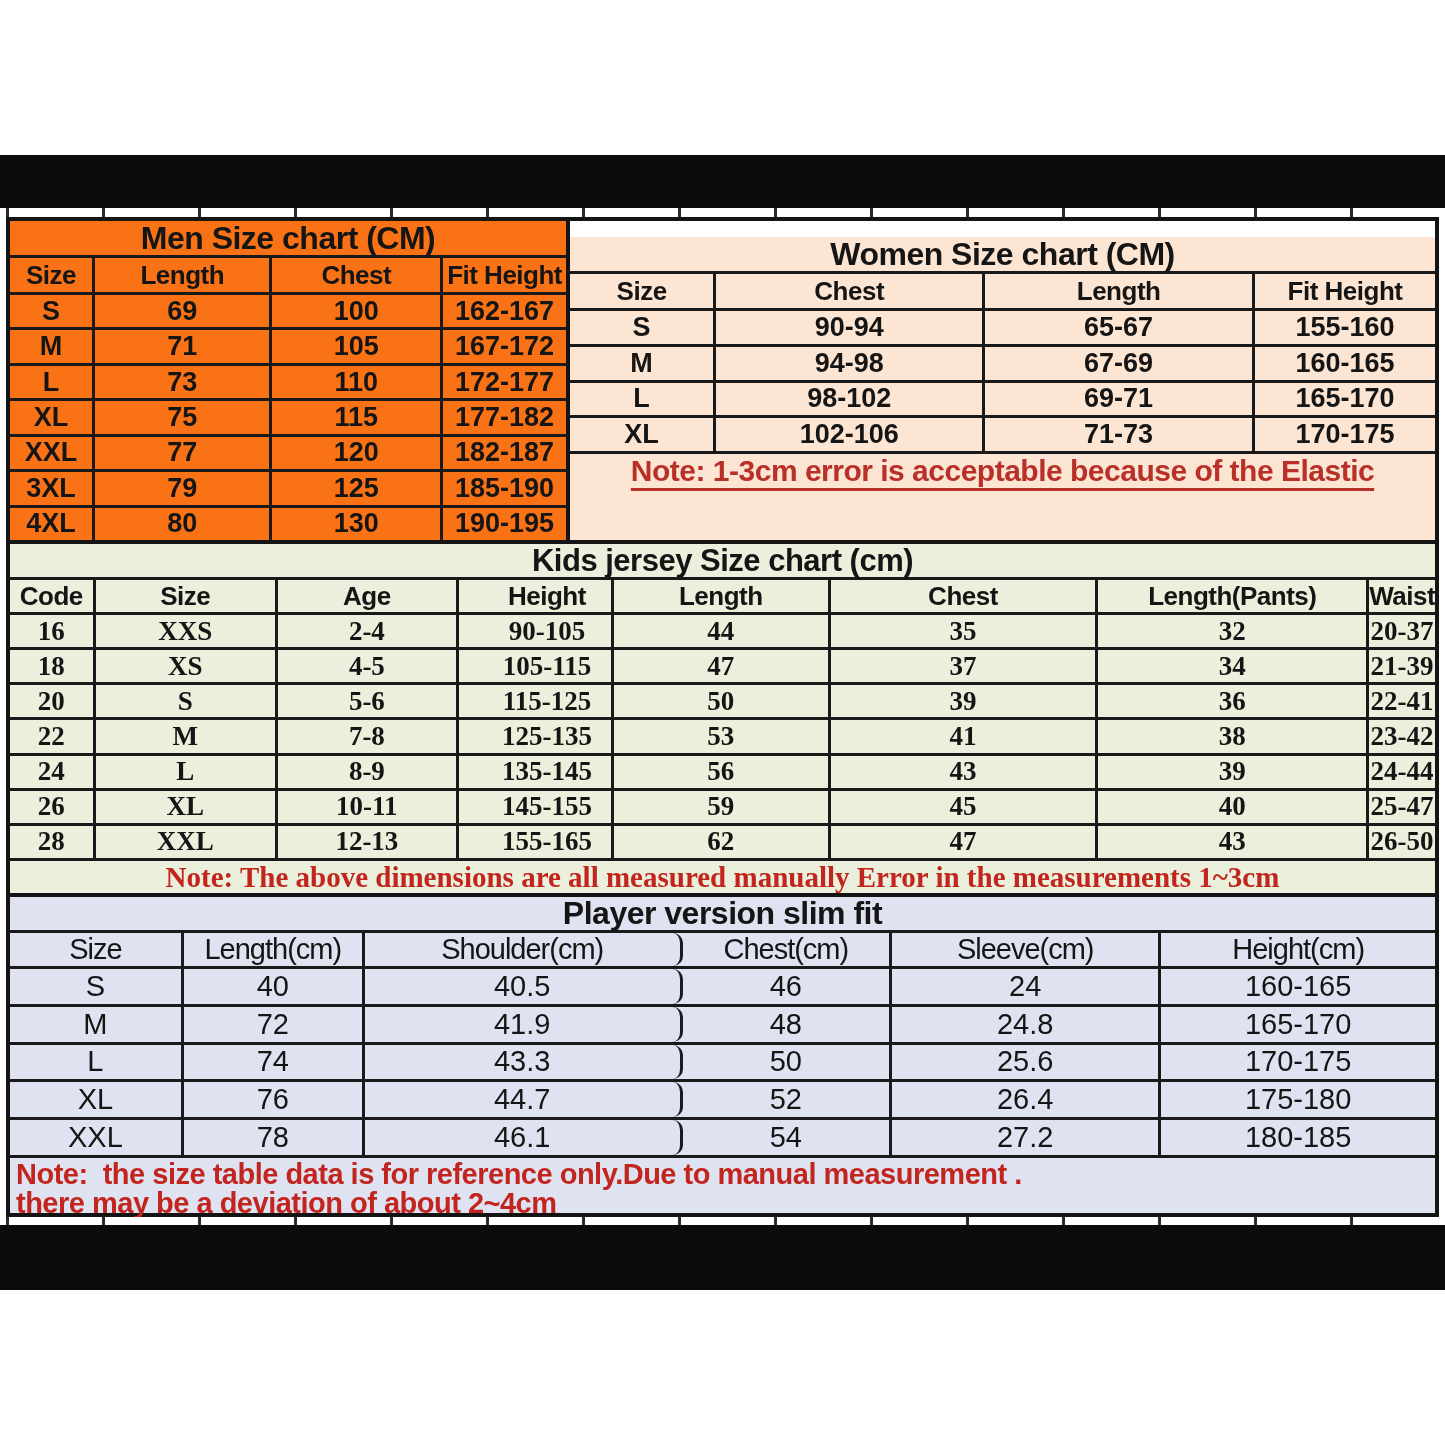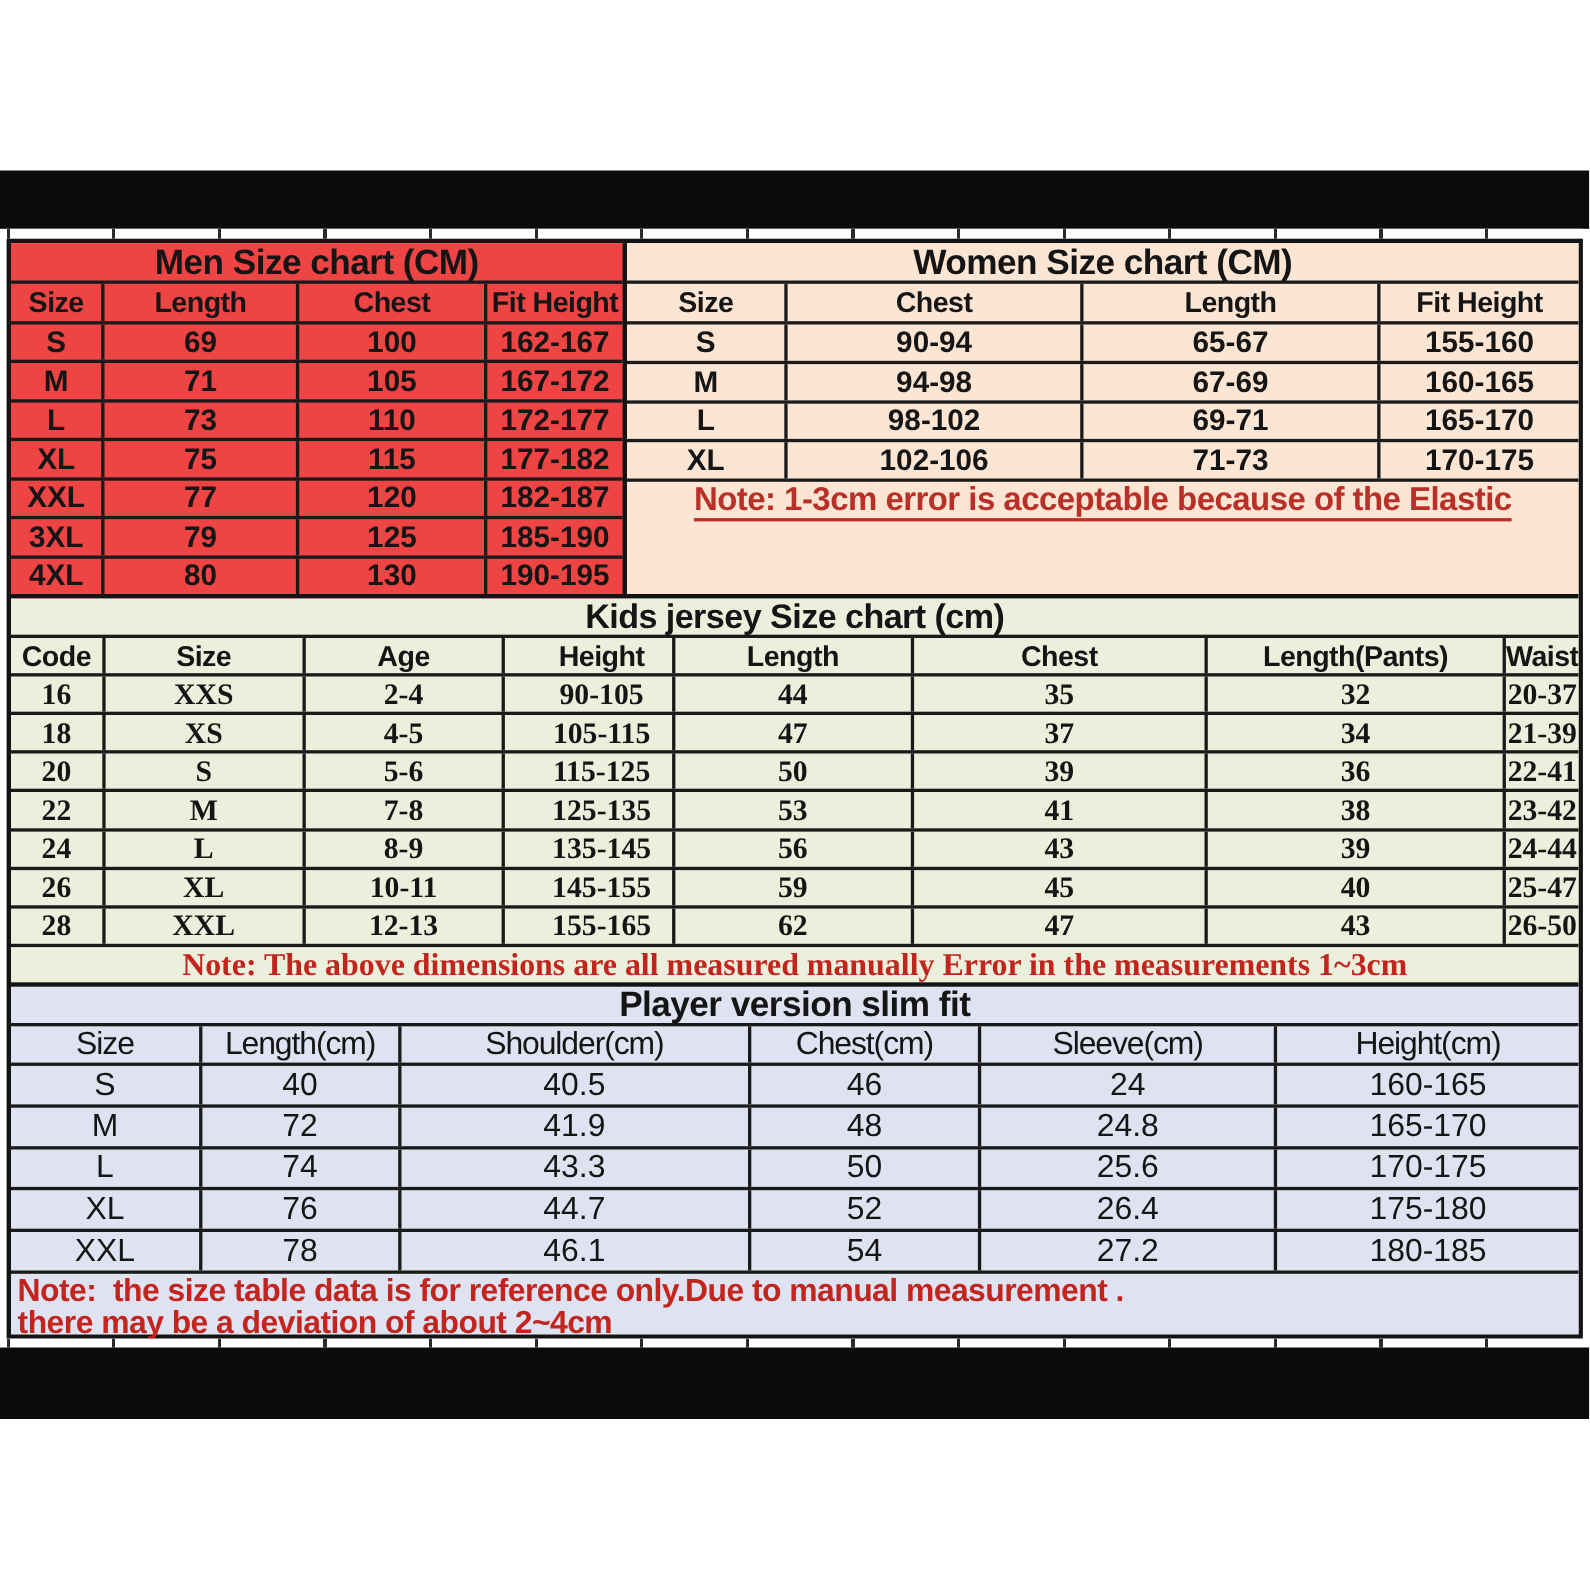--- a/index.html
+++ b/index.html
@@ -22,22 +22,22 @@
   .drow{display:flex;flex:1 1 0;border-bottom:3px solid #1a1a1a;box-sizing:border-box;
         font-weight:bold;font-size:27px;}
   .drow:last-child{border-bottom:none;}
   .cell{display:flex;align-items:center;justify-content:center;border-right:3px solid #1a1a1a;
         box-sizing:border-box;overflow:hidden;white-space:nowrap;}
   .cell:last-child{border-right:none;flex:1 1 auto !important;}
   .rows{display:flex;flex-direction:column;}
   
   .topsec{height:319px;display:flex;box-sizing:border-box;flex:0 0 auto;}
   .pane{display:flex;flex-direction:column;box-sizing:border-box;}
-  .pane-men{width:39.3%;border-right:4px solid #141414;background:#ef4444;}
-  .pane-women{width:60.7%;background:#fce5d3;}
+  .pane-men{width:39.3%;border-right:4px solid #141414;background:#f97316;}
+  .pane-women{width:60.7%;background:#fce5d3;margin-top:16px;}
   .pane .trow{height:37px;}
   .pane .hrow{height:37px;}
   .rows-men{flex:1 1 auto;}
   .rows-women{height:140px;flex:0 0 auto;}
   .men .c0{flex:0 0 15.3%;} .men .c1{flex:0 0 31.9%;} .men .c2{flex:0 0 30.7%;} .men .c3{flex:0 0 22.1%;}
   .women .c0{flex:0 0 16.9%;} .women .c1{flex:0 0 31.1%;} .women .c2{flex:0 0 31.2%;} .women .c3{flex:0 0 20.8%;}
   .wnote{flex:1 1 auto;border-top:3px solid #1a1a1a;display:flex;justify-content:center;}
   .wnote span{color:#b93029;font-size:30px;font-weight:bold;letter-spacing:-0.5px;
               text-decoration:underline;text-decoration-thickness:3px;text-underline-offset:7px;}
   
@@ -53,21 +53,21 @@
   .kids-note{height:32px;flex:0 0 auto;border-top:3px solid #1a1a1a;display:flex;align-items:center;
              justify-content:center;font-family:"Liberation Serif","DejaVu Serif",serif;
              font-weight:bold;font-size:29px;color:#c2251e;white-space:nowrap;}
   
   .playersec{height:320px;flex:0 0 auto;border-top:4px solid #141414;background:#dfe2f0;
              display:flex;flex-direction:column;box-sizing:border-box;}
   .playersec .trow{height:36px;}
   .playersec .hrow{height:36px;font-weight:normal;font-size:29px;letter-spacing:-1px;}
   .rows-player{flex:1 1 auto;}
   .playersec .drow{font-weight:normal;font-size:29px;}
-  .player .c0{flex:0 0 12.2%;} .player .c1{flex:0 0 12.7%;} .player .c2{flex:0 0 22.3%;}
+  .player .c0{flex:0 0 12.2%;} .player .c1{flex:0 0 12.7%;} .player .c2{flex:0 0 22.3%;border-radius:10px;}
   .player .c3{flex:0 0 14.7%;} .player .c4{flex:0 0 18.9%;} .player .c5{flex:0 0 19.2%;}
   .bottom-note{height:58px;flex:0 0 auto;border-top:3px solid #1a1a1a;box-sizing:border-box;
                padding:2px 0 4px 6px;color:#c2251e;font-weight:bold;font-size:29px;line-height:1.0;
                letter-spacing:-0.5px;}
   .bottom-note div{white-space:pre-wrap;}
 </style>
 </head>
 <body>
 
 <div class="canvas">

